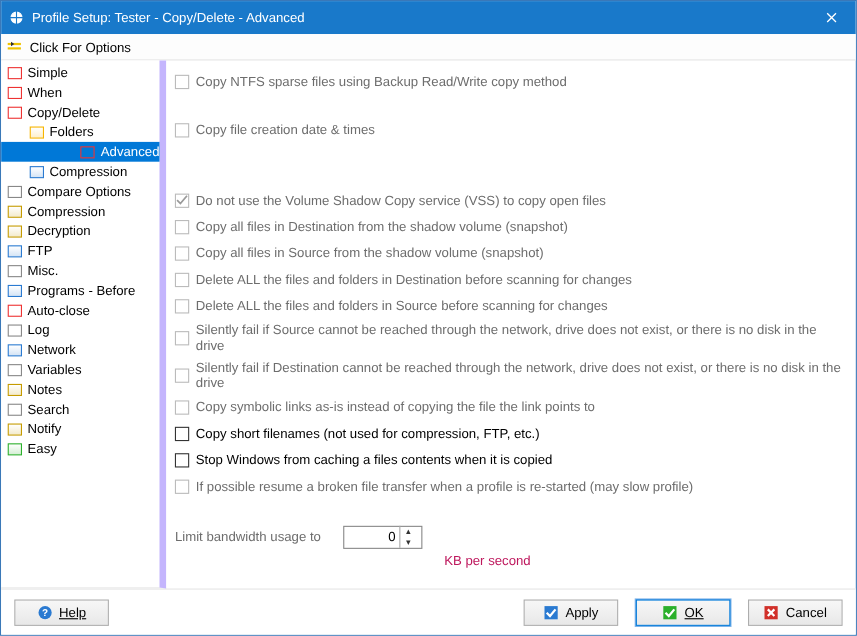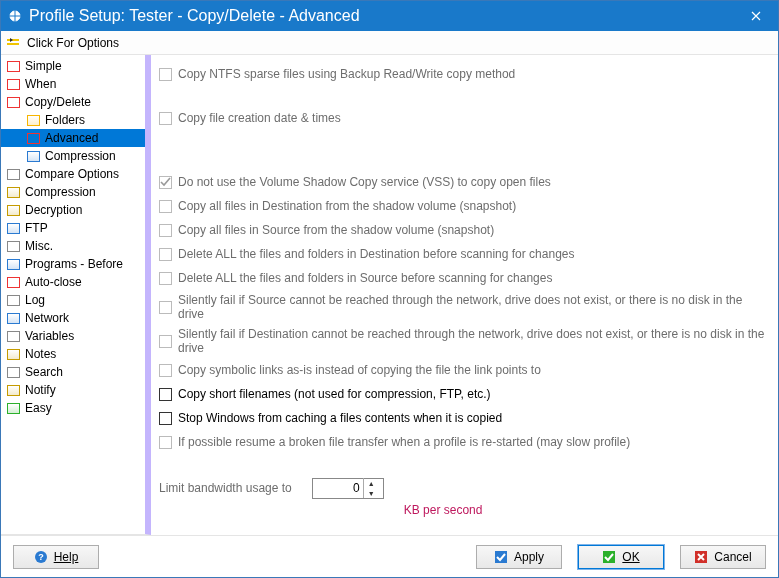--- a/index.html
+++ b/index.html
@@ -20,21 +20,21 @@
     color: #fff;
     display: flex;
     align-items: center;
     padding-left: 6px;
   }
   .titlebar .ticon {
     width: 16px; height: 16px;
     display: inline-flex; align-items:center; justify-content:center;
     margin-right: 6px;
   }
-  .titlebar .title { flex: 1; font-size: 16px; }
+  .titlebar .title { flex: 1; font-size: 12px; }
   .titlebar .close {
     width: 45px; height: 30px;
     display: flex; align-items: center; justify-content: center;
     color: #fff; font-size: 14px;
   }
   .optbar {
     height: 24px;
     background: #fdfdfd;
     display: flex; align-items: center;
     padding-left: 4px;
@@ -55,21 +55,21 @@
   }
   .s-item {
     display: flex; align-items: center;
     height: 18px;
     padding-left: 4px;
     cursor: default;
     white-space: nowrap;
   }
   .s-item.indent { padding-left: 24px; }
   .s-item .sicon { width:16px; height:14px; margin-right:4px; display:flex;align-items:center;justify-content:center;}
-  .s-item.selected { background: #0078d7; color:#000000; }
+  .s-item.selected { background: #0078d7; color:#ffffff;justify-content:flex-end; }
   .content {
     flex: 1;
     padding: 10px 8px 10px 8px;
     overflow: hidden;
   }
   .row {
     display: flex; align-items: center;
     margin-bottom: 6px;
     min-height: 18px;
   }

